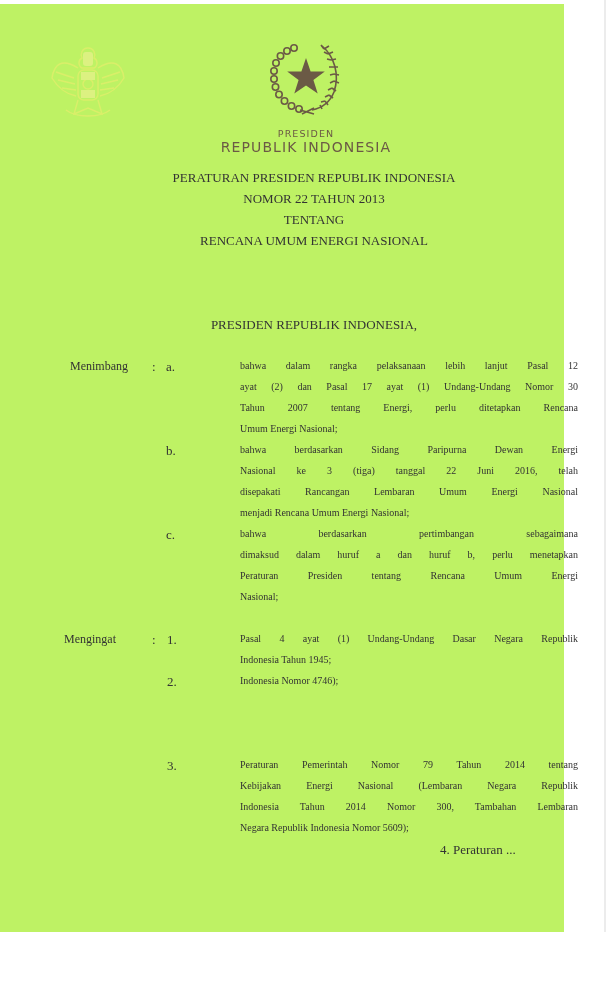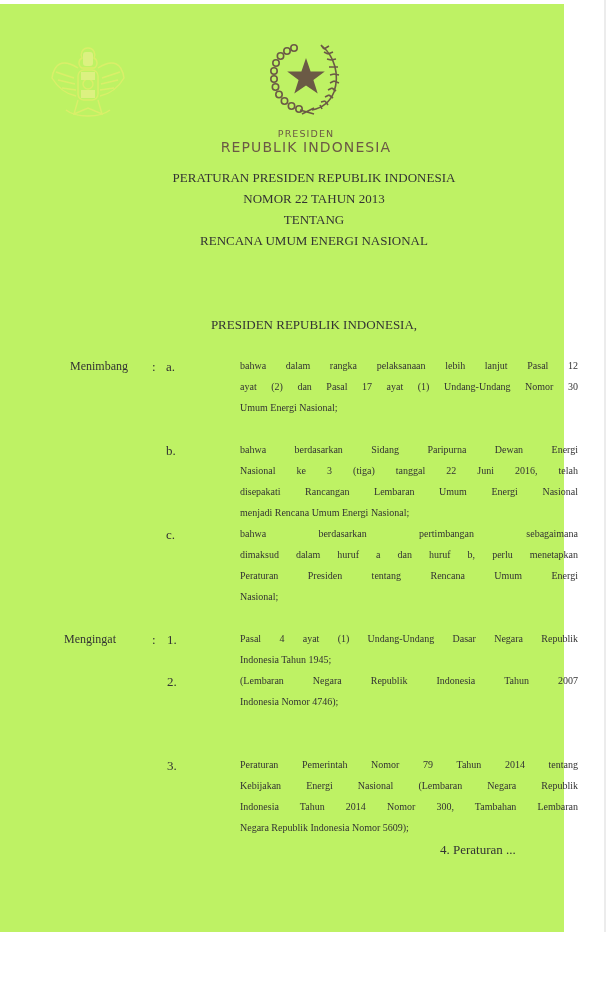--- a/index.html
+++ b/index.html
@@ -112,20 +112,21 @@
   <div class="center-line" style="top:313px">PRESIDEN REPUBLIK INDONESIA,</div>
 
   <div>
     <div class="label" style="left:70px; top:355px">Menimbang</div>
     <div class="colon" style="left:152px; top:355px">:</div>
 
     <div class="marker" style="left:166px; top:355px">a.</div>
     <div class="body-text" style="top:351px">
       <span class="ln">bahwa dalam rangka pelaksanaan lebih lanjut Pasal 12</span>
       <span class="ln">ayat (2) dan Pasal 17 ayat (1) Undang-Undang Nomor 30</span>
+      <span class="ln">Tahun 2007 tentang Energi, perlu ditetapkan Rencana</span>
       <span class="ln last">Umum Energi Nasional;</span>
     </div>
 
     <div class="marker" style="left:166px; top:439px">b.</div>
     <div class="body-text" style="top:435px">
       <span class="ln">bahwa berdasarkan Sidang Paripurna Dewan Energi</span>
       <span class="ln">Nasional ke 3 (tiga) tanggal 22 Juni 2016, telah</span>
       <span class="ln">disepakati Rancangan Lembaran Umum Energi Nasional</span>
       <span class="ln last">menjadi Rencana Umum Energi Nasional;</span>
     </div>
@@ -144,21 +145,20 @@
     <div class="colon" style="left:152px; top:628px">:</div>
 
     <div class="marker" style="left:167px; top:628px">1.</div>
     <div class="body-text" style="top:624px">
       <span class="ln">Pasal 4 ayat (1) Undang-Undang Dasar Negara Republik</span>
       <span class="ln last">Indonesia Tahun 1945;</span>
     </div>
 
     <div class="marker" style="left:167px; top:670px">2.</div>
     <div class="body-text" style="top:666px">
-      <span class="ln">(Lembaran Negara Republik Indonesia Tahun 2007</span>
       <span class="ln last">Indonesia Nomor 4746);</span>
     </div>
 
     <div class="marker" style="left:167px; top:754px">3.</div>
     <div class="body-text" style="top:750px">
       <span class="ln">Peraturan Pemerintah Nomor 79 Tahun 2014 tentang</span>
       <span class="ln">Kebijakan Energi Nasional (Lembaran Negara Republik</span>
       <span class="ln">Indonesia Tahun 2014 Nomor 300, Tambahan Lembaran</span>
       <span class="ln last">Negara Republik Indonesia Nomor 5609);</span>
     </div>

